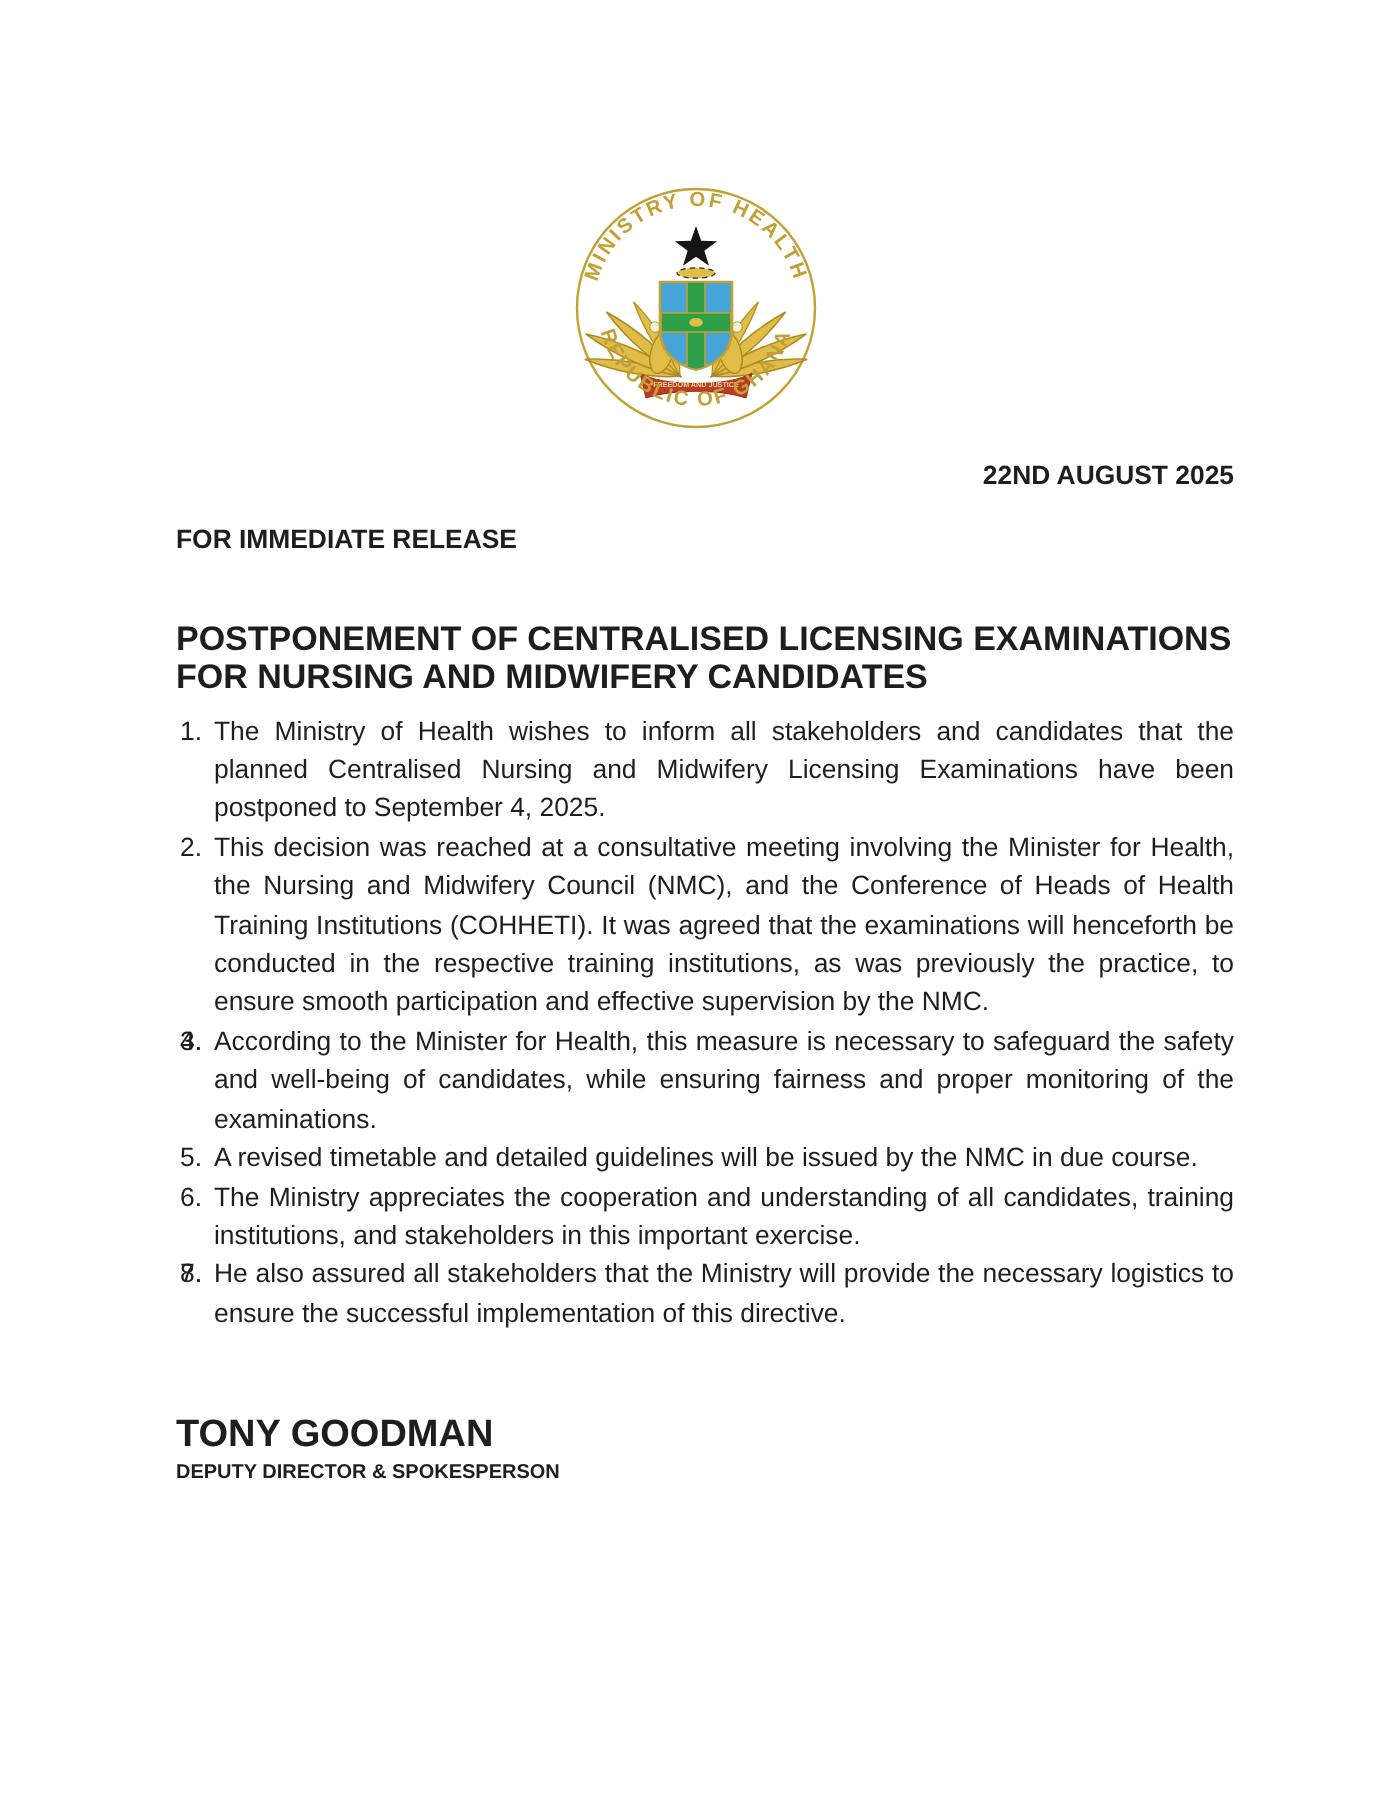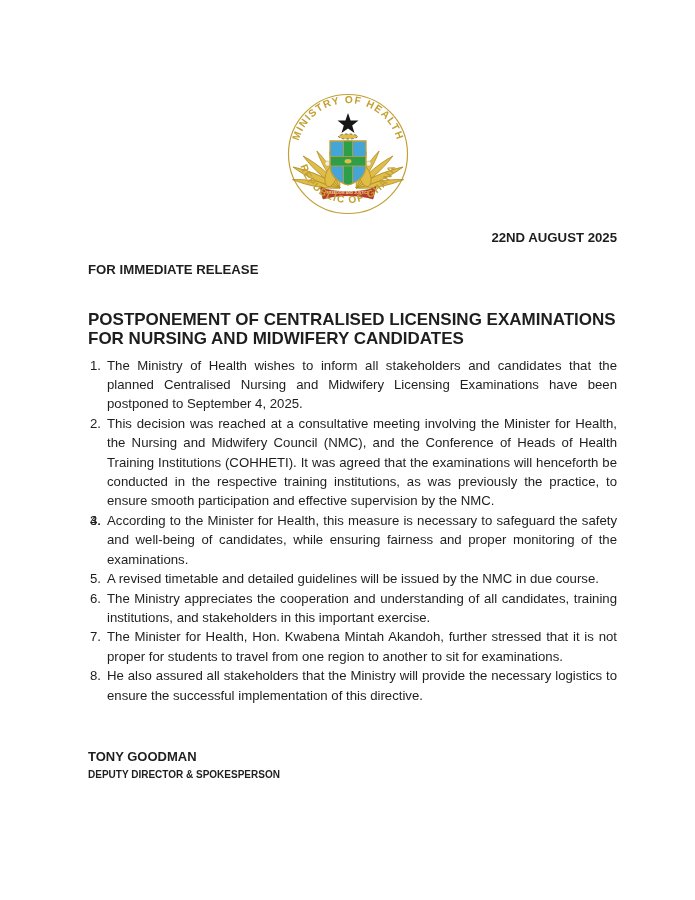--- a/index.html
+++ b/index.html
@@ -11,21 +11,21 @@
   .logo-wrap{width:126px;height:126px;margin:91px auto 0 auto;}
   .logo-wrap svg{display:block;width:126px;height:126px;}
   .date-line{margin-top:11px;text-align:right;font-weight:bold;font-size:13.2px;line-height:19.4px;}
   .release-line{margin-top:13px;font-weight:bold;font-size:13.2px;line-height:19.4px;}
   .doc-title{margin-top:30px;font-weight:bold;font-size:17px;line-height:19.4px;}
   .list{margin-top:7px;}
   .list-item{position:relative;padding-left:19px;text-align:justify;font-size:13.2px;line-height:19.4px;color:#1e1e1e;}
   .list-item .num{position:absolute;left:2px;top:0;text-align:left;}
   .footer{margin-top:42px;}
   .signed-by{font-weight:bold;font-size:13.2px;line-height:19.4px;}
-  .signer-name{font-weight:bold;font-size:13px;line-height:19.4px;margin-top:9px;}
+  .signer-name{font-weight:bold;font-size:19px;line-height:19.4px;margin-top:9px;}
   .signer-role{font-weight:bold;font-size:10px;line-height:18px;}
   
   .seal-ring{stroke:var(--gold,#C2A033);}
   .seal-arc-text{fill:var(--gold,#C2A033);font-family:"Liberation Sans",sans-serif;font-weight:bold;}
   .wing{fill:var(--gold_light,#DFBD47);stroke:var(--gold_dark,#AE8B21);stroke-width:0.7;}
   .eagle-body{fill:var(--gold_light,#DFBD47);stroke:var(--gold_dark,#AE8B21);stroke-width:0.7;}
   .eagle-head{fill:#F4EEDC;stroke:var(--gold_dark,#AE8B21);stroke-width:0.4;}
   .star{fill:var(--star,#161616);}
   .torse{fill:var(--gold_light,#DFBD47);stroke:#2a2a2a;stroke-width:0.6;stroke-dasharray:2.6 2;}
   .shield{fill:var(--shield_blue,#44A5D6);stroke:var(--gold,#C2A033);stroke-width:1.3;}
@@ -120,21 +120,20 @@
       <div class="list-item">
         <span class="num">5.</span>
         <span class="txt">A revised timetable and detailed guidelines will be issued by the NMC in due course.</span>
       </div>
       <div class="list-item">
         <span class="num">6.</span>
         <span class="txt">The Ministry appreciates the cooperation and understanding of all candidates, training institutions, and stakeholders in this important exercise.</span>
       </div>
       <div class="list-item">
         <span class="num">7.</span>
-        <span class="txt">The Minister for Health, Hon. Kwabena Mintah Akandoh, further stressed that it is not proper for students to travel from one region to another to sit for examinations.</span>
       </div>
       <div class="list-item">
         <span class="num">8.</span>
         <span class="txt">He also assured all stakeholders that the Ministry will provide the necessary logistics to ensure the successful implementation of this directive.</span>
       </div>
     </div>
 
     <div class="footer">
       <div class="signer-name">TONY GOODMAN</div>
       <div class="signer-role">DEPUTY DIRECTOR &amp; SPOKESPERSON</div>

